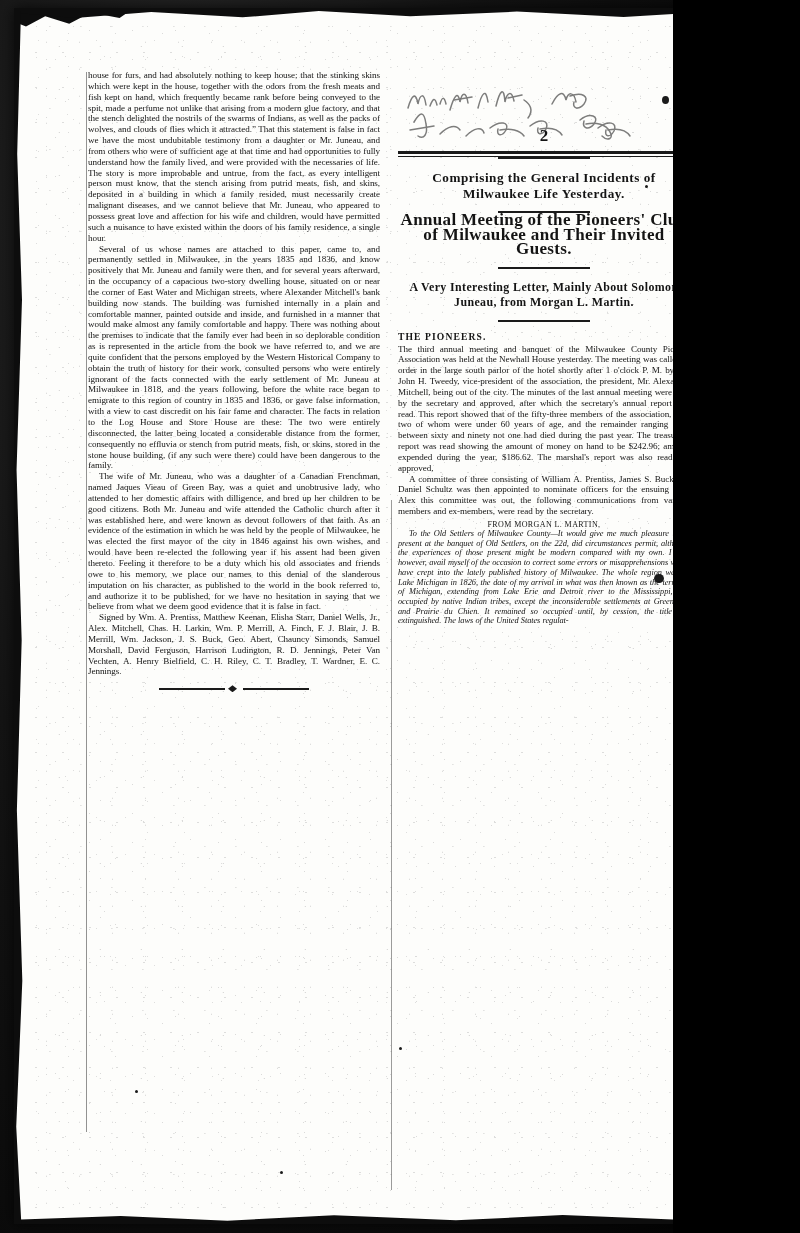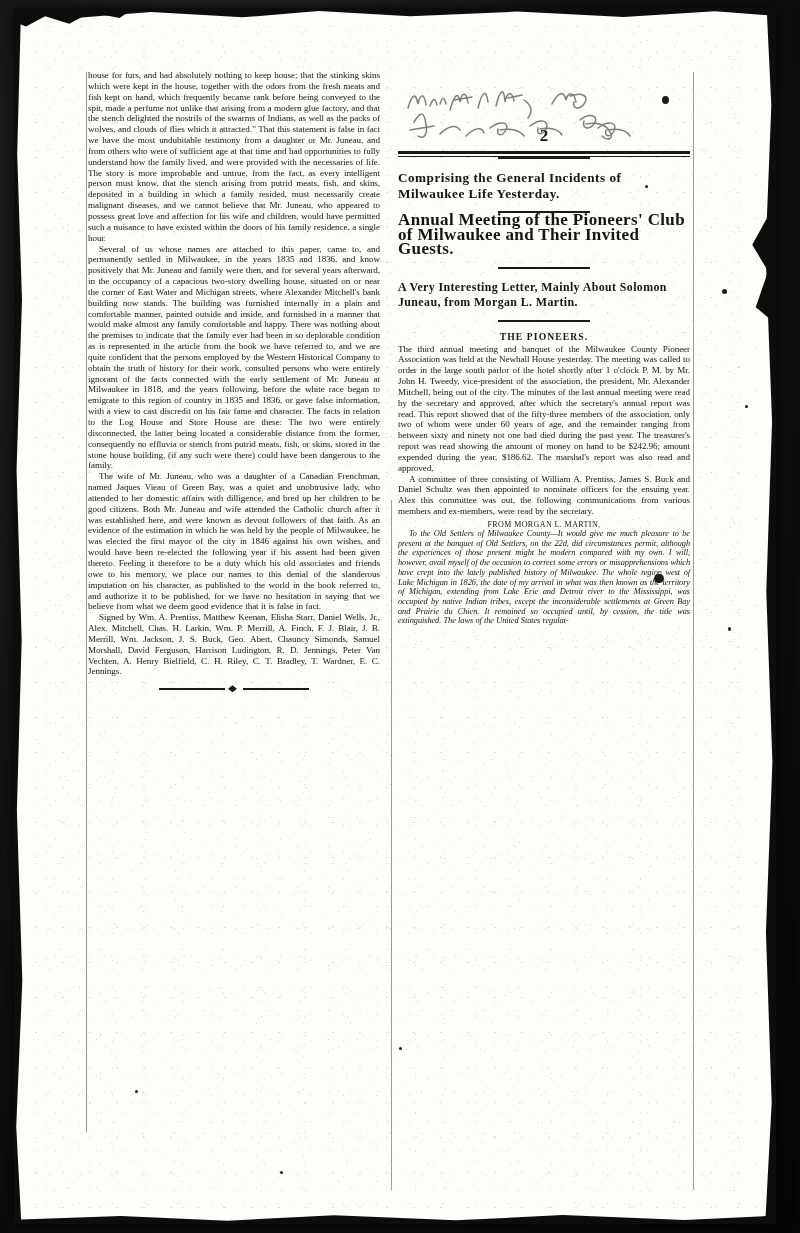--- a/index.html
+++ b/index.html
@@ -3,21 +3,21 @@
 <meta charset="utf-8">
 <title>Newspaper Clipping Scan</title>
 <style>
   html,body{margin:0;padding:0;background:#000;}
   body{
     font-family:"Liberation Serif", serif;
     -webkit-font-smoothing:none;
   }
   #page{
     position:relative;
-    width:800px;height:1233px;
+    width:673px;height:1233px;
     background:#0a0a0a;
     overflow:hidden;
   }
 
   
   .mount{
     position:absolute;inset:0;
     background:
       radial-gradient(ellipse at 30% 20%, #2a2a2a 0%, #141414 45%, #050505 100%);
   }
@@ -120,30 +120,30 @@
     font-weight:bold;
     font-size:26px;
     letter-spacing:1.4px;
     text-align:center;
     margin:13px 0 9px 0;
   }
   .rule-short{
     width:92px;height:2px;background:#1a1a1a;margin:0 auto;
   }
   .deck{
-    text-align:left;
+    text-align:center;
     font-weight:bold;
     font-family:"Liberation Serif", serif;
     line-height:15.5px;
   }
   .deck-1{font-size:13.2px;letter-spacing:.5px;margin:11px 0 10px;}
   .deck-2{font-size:17px;letter-spacing:.35px;margin:0 0 10px;line-height:14.5px;}
   .deck-3{font-size:11.9px;letter-spacing:.4px;margin:11px 0 10px;line-height:15px;}
   .subhead{
-    text-align:center;font-weight:bold;font-size:9.6px;
+    text-align:left;font-weight:bold;font-size:9.6px;
     letter-spacing:1.1px;margin:9px 0 1px;
   }
   .byline{
     text-align:center;font-size:8px;letter-spacing:.4px;
     font-variant:small-caps;margin:3px 0 0;
   }
   .fine p{font-size:8.35px;line-height:9.7px;font-style:italic;}
 
   
   .dinkus{

